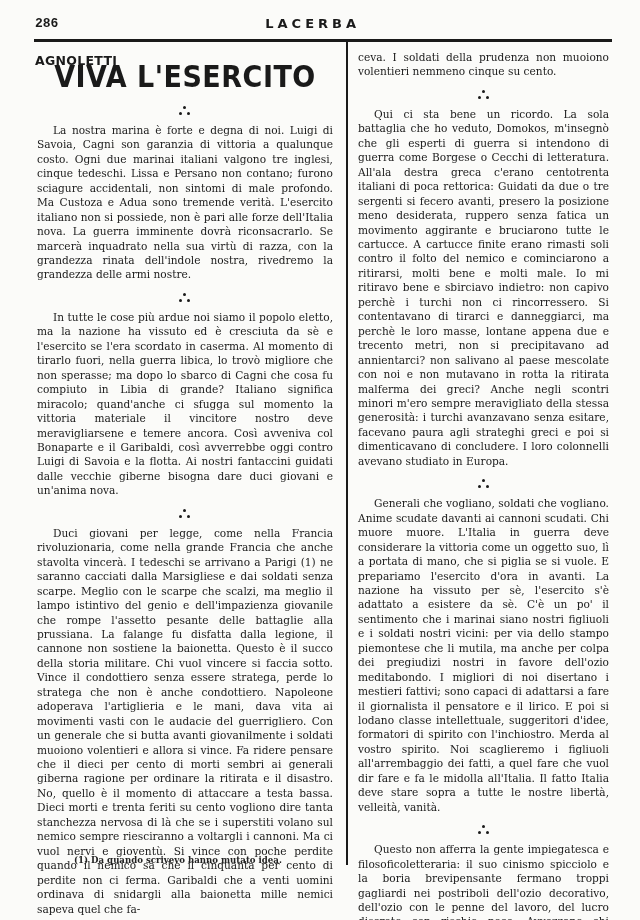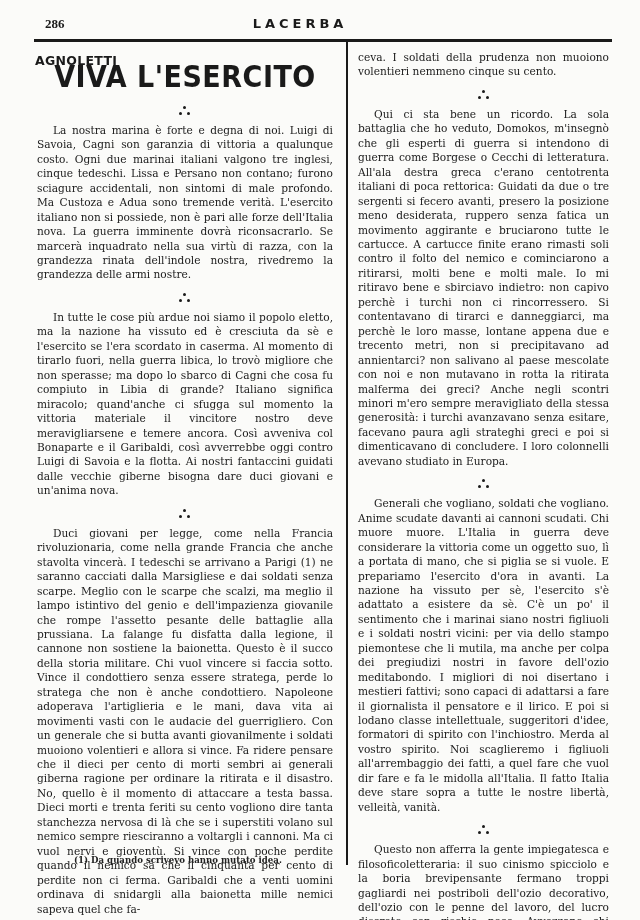--- a/index.html
+++ b/index.html
@@ -1,25 +1,25 @@
 <!DOCTYPE html>
 <html><head>
 <meta charset="utf-8">
 <style>
   html, body { margin: 0; padding: 0; }
   body {
     width: 640px; height: 920px; background: #fbfbf9; position: relative; overflow: hidden;
     font-family: "DejaVu Serif", "Liberation Serif", serif; color: #1a1a1a;
   }
   .page-num {
-    position: absolute; left: 45px; top: 16px; font-family: Liberation Serif, serif;
+    position: absolute; left: 35px; top: 16px; font-family: Liberation Mono, monospace;
     font-weight: bold; font-size: 13px; letter-spacing: 0px;
   }
   .masthead {
-    position: absolute; left: 240px; top: 16px; width: 120px; text-align: center;
+    position: absolute; left: 240px; top: 16px; width: 120px; text-align: right;
     font-family: "DejaVu Sans", sans-serif; font-weight: bold; font-size: 13px; letter-spacing: 4px;
   }
   .top-rule {
     position: absolute; left: 34px; top: 39px; width: 578px; height: 3px; background: #1a1a1a;
   }
   .col-rule {
     position: absolute; left: 346px; top: 41px; width: 1.5px; height: 824px; background: #1a1a1a;
   }
   .col {
     position: absolute; top: 46px; font-size: 10.6px; line-height: 14.45px; text-align: justify;

